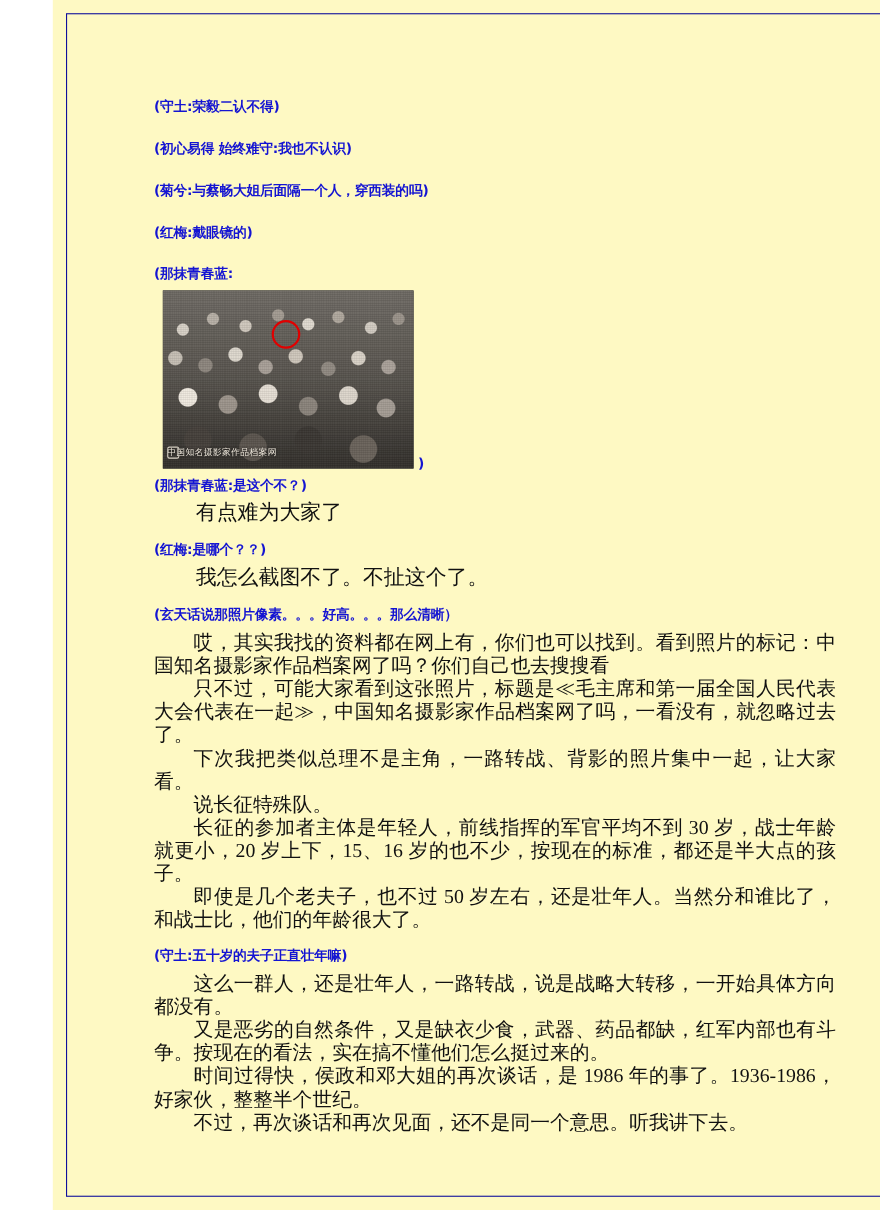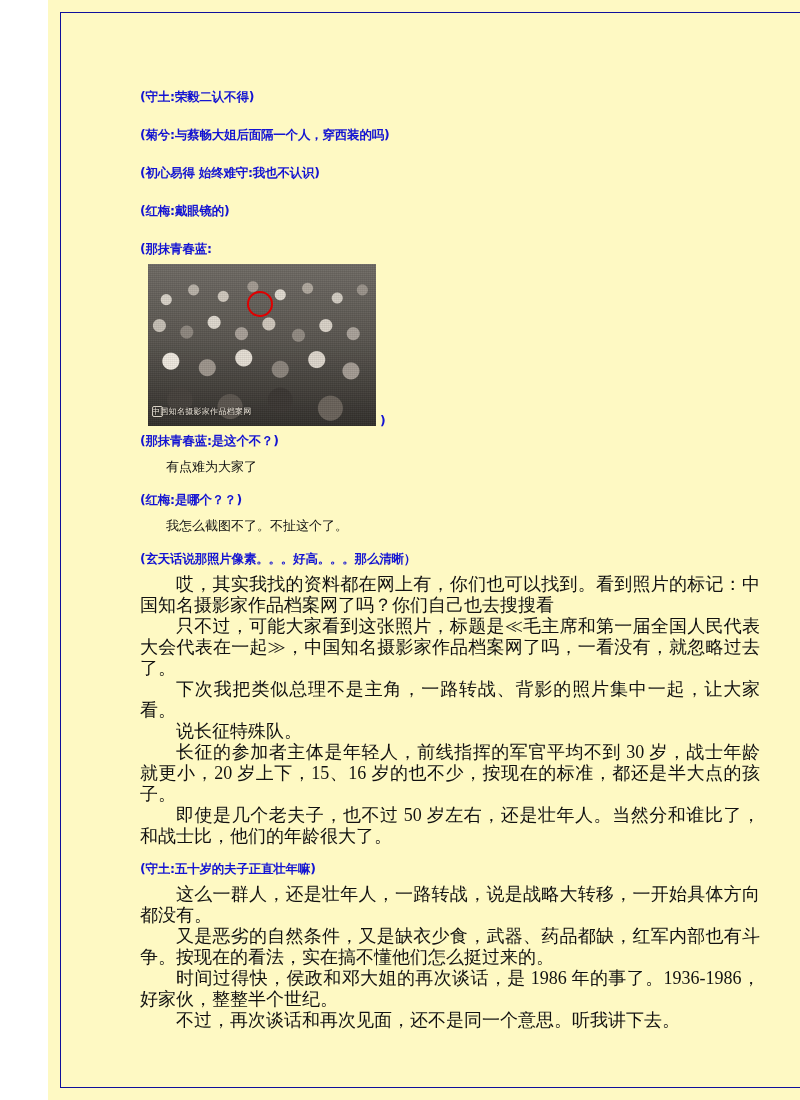--- a/index.html
+++ b/index.html
@@ -48,21 +48,21 @@
     font-weight: bold;
     line-height: 18px;
     margin-bottom: 20px;
     letter-spacing: -0.2px;
   }
   .quote-tight {
     margin-bottom: 6px;
   }
   .body-line {
     text-indent: 2em;
-    font-size: 13px;
+    font-size: 19px;
     line-height: 21px;
     color: #111111;
     margin-bottom: 0;
   }
   .gap-after {
     margin-bottom: 14px;
   }
   .para {
     text-indent: 2em;
     font-size: 18px;
@@ -171,22 +171,22 @@
 </style>
 </head>
 <body>
 
 <div class="page">
   <div class="page-border"></div>
 
   <div class="content">
 
     <p class="quote">(守土:荣毅二认不得)</p>
+    <p class="quote">(初心易得 始终难守:我也不认识)</p>
     <p class="quote">(菊兮:与蔡畅大姐后面隔一个人，穿西装的吗)</p>
-    <p class="quote">(初心易得 始终难守:我也不认识)</p>
     <p class="quote">(红梅:戴眼镜的)</p>
     <p class="quote quote-tight">(那抹青春蓝:</p>
 
     <div class="photo-wrap">
       <div class="photo">
         <div class="crowd"></div>
         <div class="crowd-noise"></div>
         <div class="highlight-circle"></div>
         <div class="photo-brand"></div>
         <div class="photo-caption">中国知名摄影家作品档案网</div>

